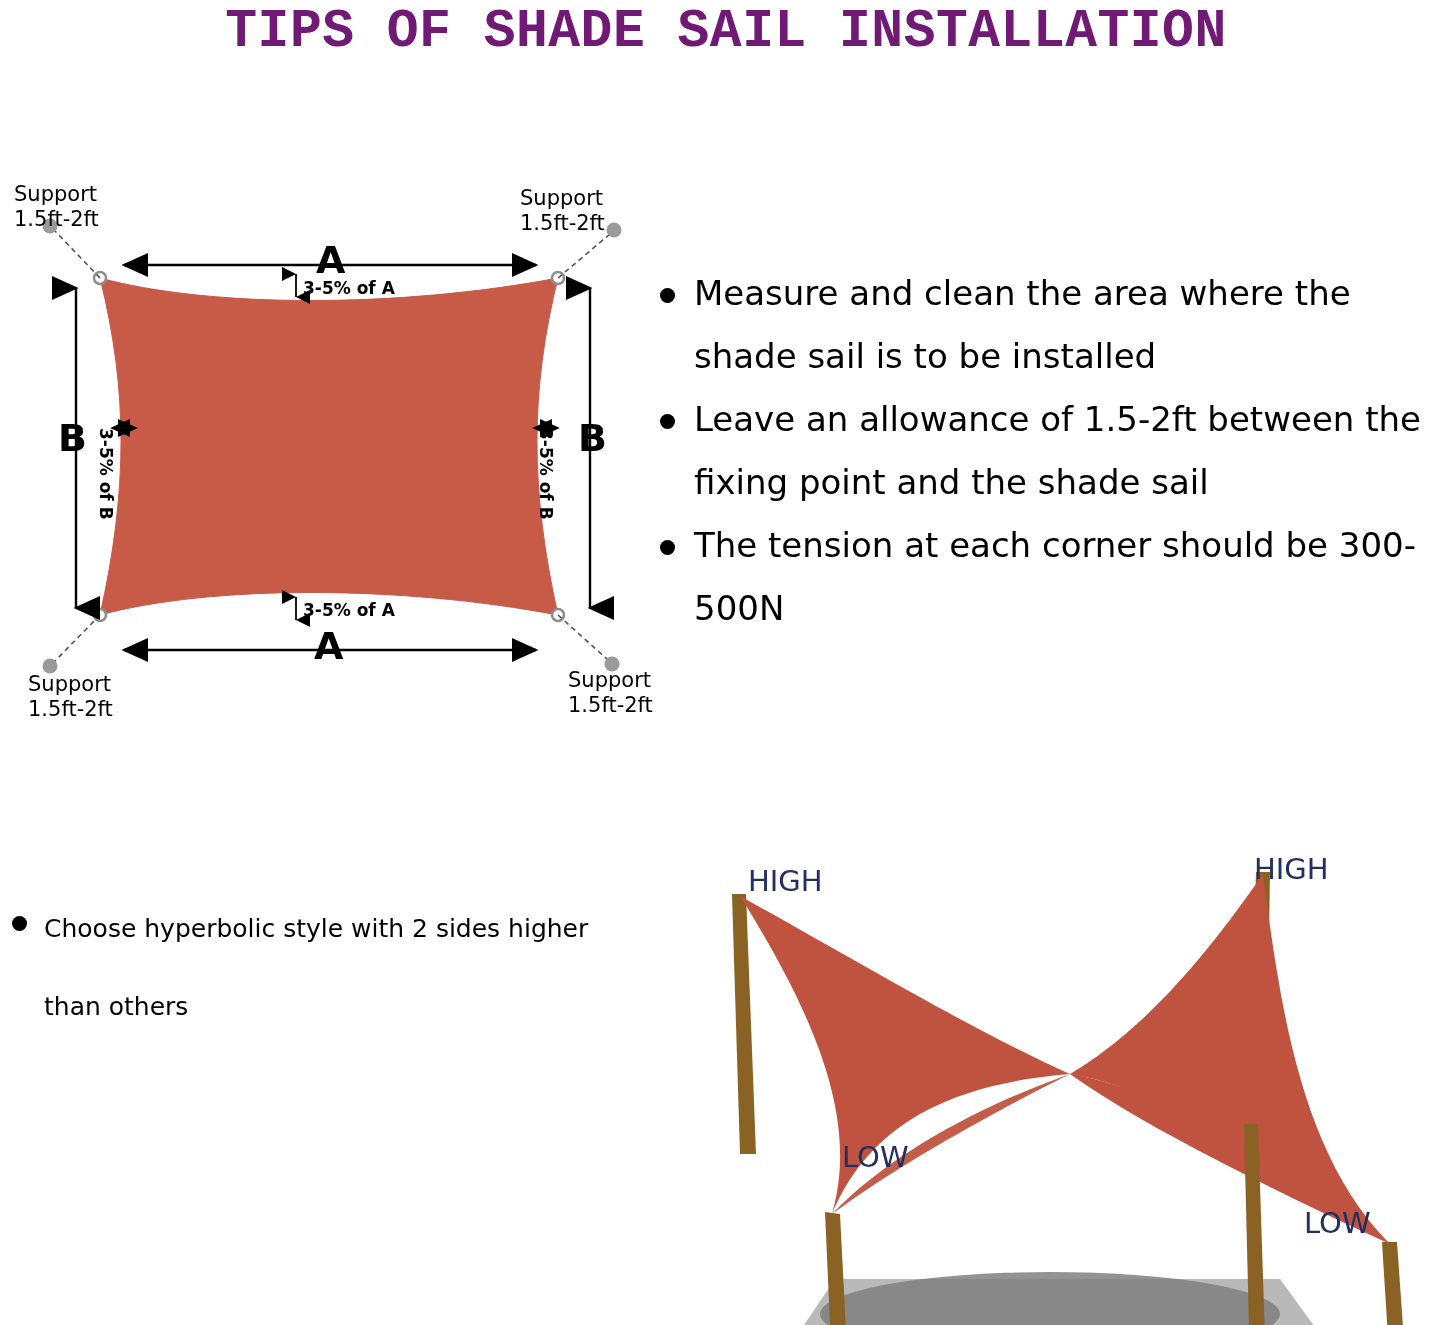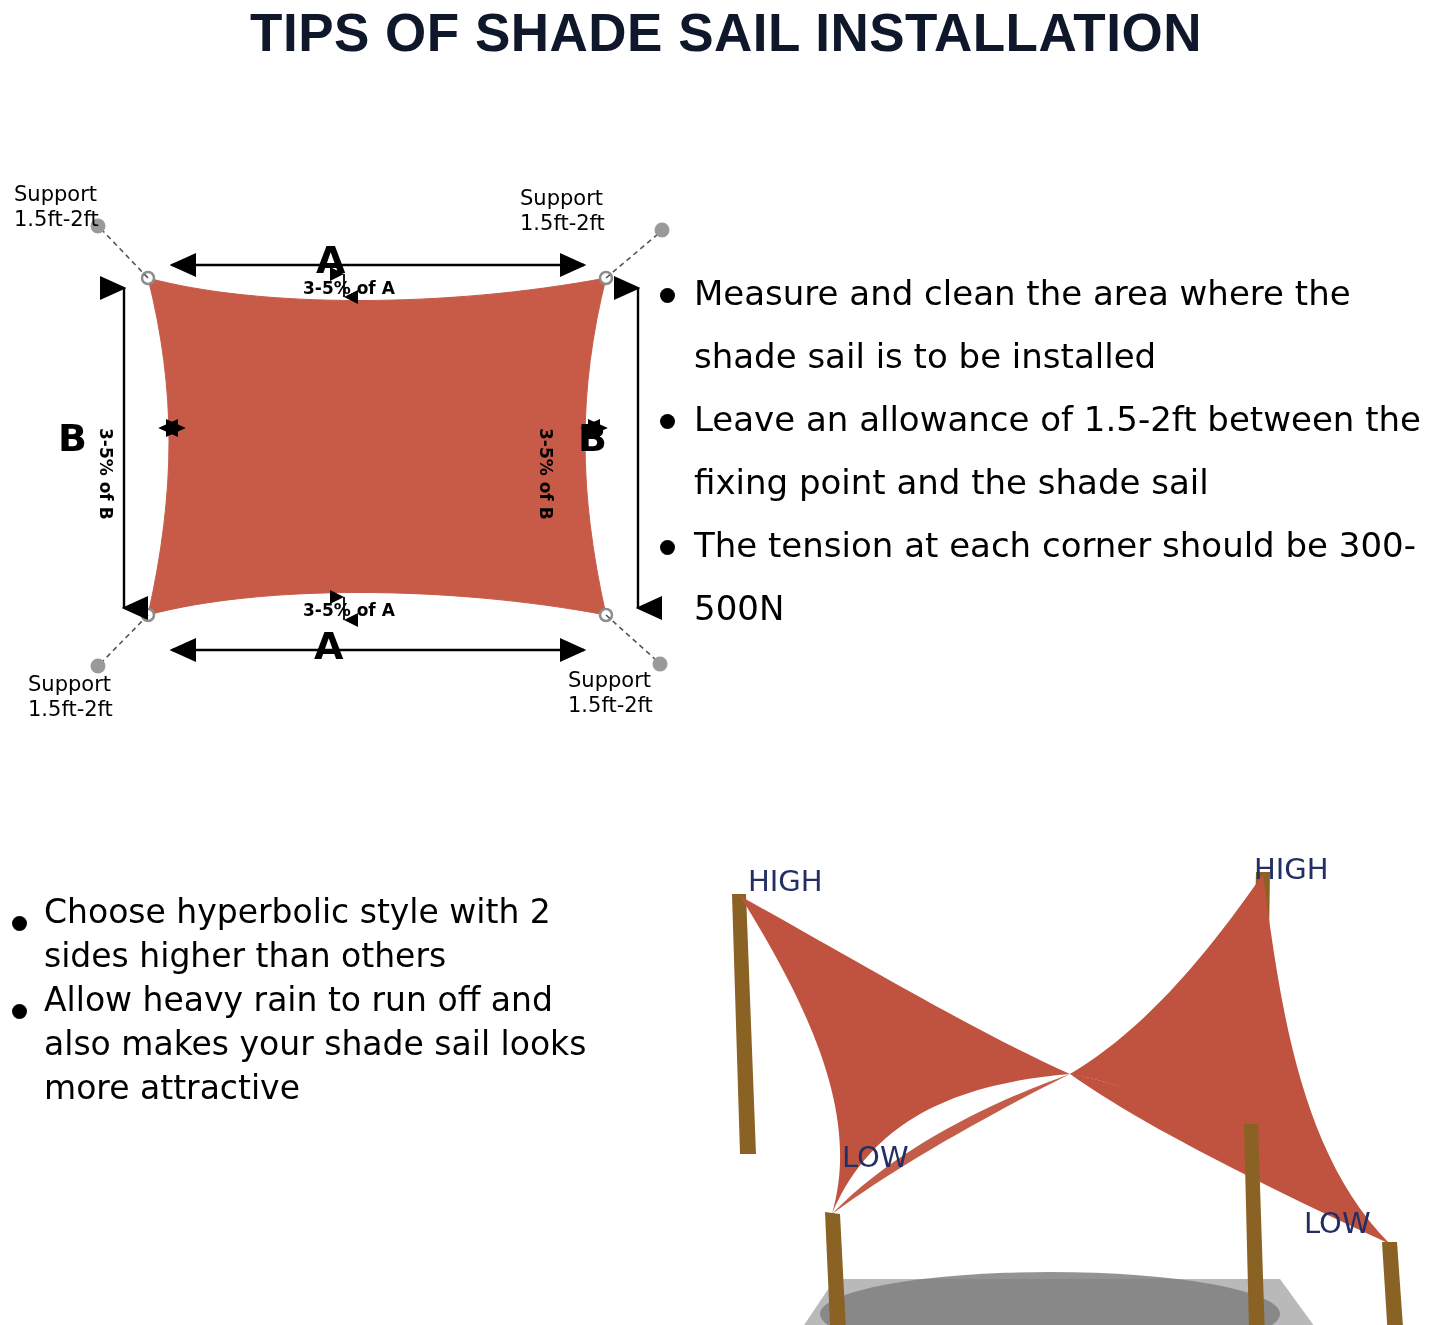--- a/index.html
+++ b/index.html
@@ -16,36 +16,35 @@
     overflow: hidden;
   }
 
   
   .title {
     position: absolute;
     top: 2px;
     left: 0;
     width: 1452px;
     text-align: center;
-    font-family: Liberation Sans, sans-serif;
+    font-family: Liberation Mono, monospace;
     font-weight: bold;
     font-size: 53px;
     letter-spacing: 0.5px;
-    color: #0f172a;
+    color: #701a75;
     white-space: nowrap;
   }
 
   
   .diagram-top {
     position: absolute;
     left: 0px;
     top: 160px;
     width: 660px;
     height: 570px;
-    padding-left: 48px;
   }
   .diagram-top svg { display: block; }
 
   
   .bullets-top {
     position: absolute;
     left: 648px;
     top: 262px;
     width: 810px;
   }
@@ -72,22 +71,22 @@
     content: "";
     position: absolute;
     left: 12px;
     top: 26px;
     width: 15px;
     height: 15px;
     background: #000;
     border-radius: 50%;
   }
   ul.blist.small li {
-    font-size: 33px;
-    line-height: 44px;
+    font-size: 25px;
+    line-height: 78px;
     padding-left: 44px;
   }
 
   
   .diagram-bottom {
     position: absolute;
     left: 620px;
     top: 824px;
     width: 832px;
     height: 545px;
@@ -187,21 +186,20 @@
   <ul class="blist">
     <li>Measure and clean the area where the shade sail is to be installed</li>
     <li>Leave an allowance of 1.5-2ft between the fixing point and the shade sail</li>
     <li>The tension at each corner should be 300-500N</li>
   </ul>
 </div>
 
 <div class="bullets-bottom">
   <ul class="blist small">
     <li>Choose hyperbolic style with 2 sides higher than others</li>
-    <li>Allow heavy rain to run off and also makes your shade sail looks more attractive</li>
   </ul>
 </div>
 
 <div class="diagram-bottom">
   <svg width="832" height="545" viewBox="0 0 832 545" xmlns="http://www.w3.org/2000/svg">
 
     <ellipse cx="430" cy="490" rx="230" ry="42" fill="#808080" opacity="0.85"></ellipse>
     <polygon points="178,510 700,510 660,455 215,455" fill="#808080" opacity="0.55"></polygon>
 
     <polygon points="112,70 126,70 136,330 120,330" fill="#8a6224"></polygon>

